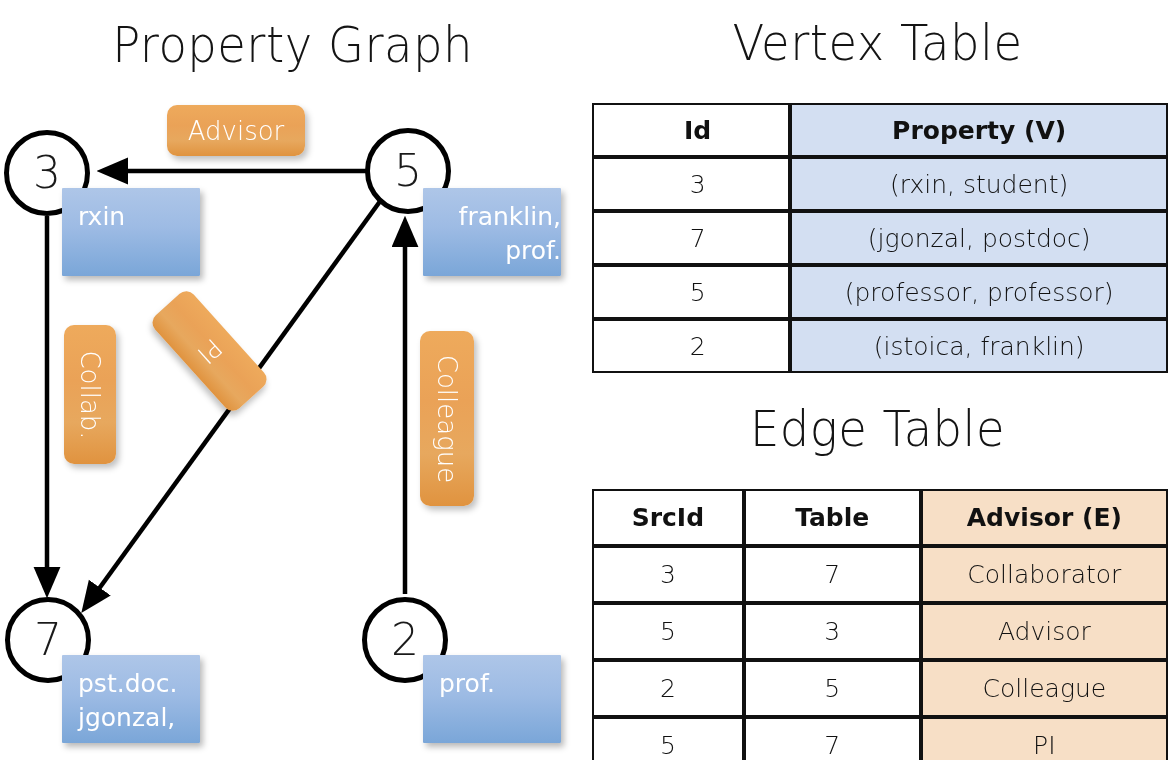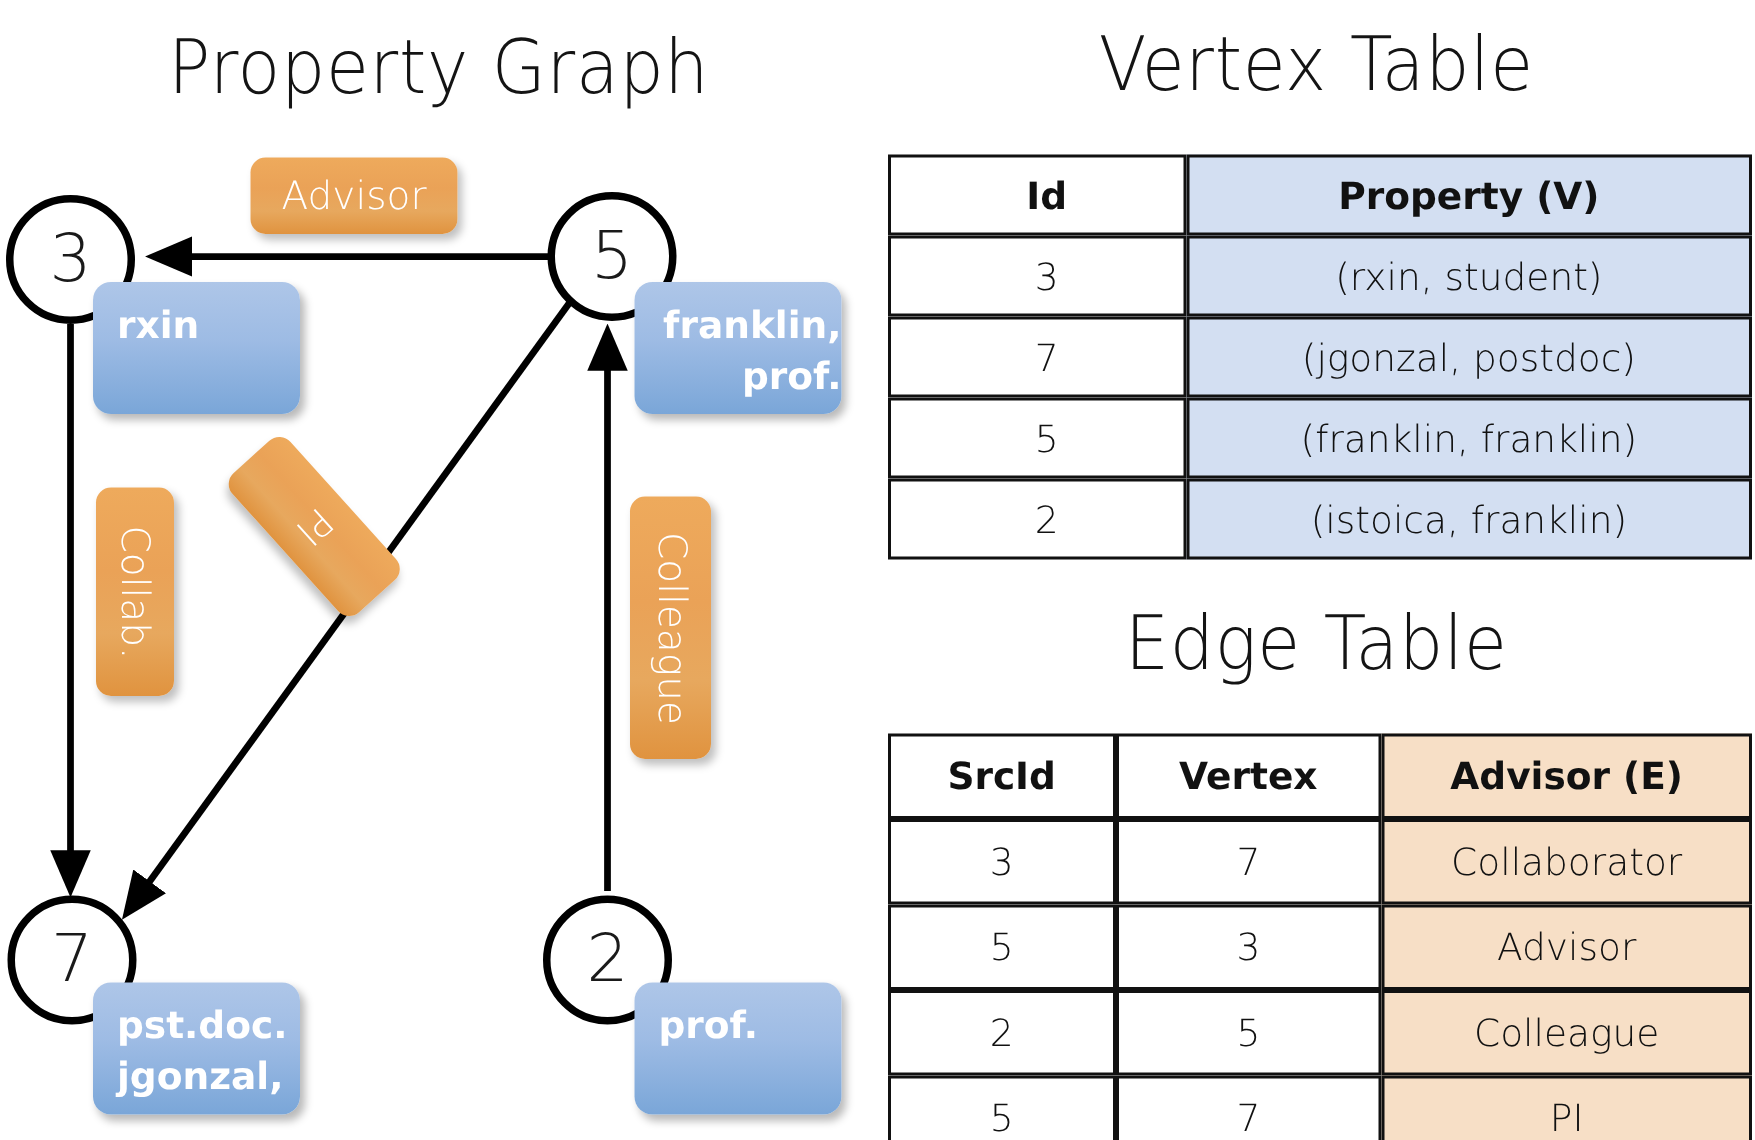--- a/index.html
+++ b/index.html
@@ -68,26 +68,26 @@
     color: #1a1a1a;
   }
   #node-3 { left: 4px;   top: 130px; }
   #node-5 { left: 365px; top: 128px; }
   #node-7 { left: 5px;   top: 597px; }
   #node-2 { left: 362px; top: 597px; }
 
   
   .prop-box {
     position: absolute;
-    border-radius: 12px;
+    border-radius: 1px;
     background: linear-gradient(to bottom, #aec6e8 0%, #9dbbe4 45%, #7aa6d8 100%);
     box-shadow: 3px 4px 6px rgba(0,0,0,0.28);
     color: #ffffff;
     font-family: "DejaVu Sans", sans-serif;
-    font-weight: 700;
+    font-weight: 400;
     font-size: 25px;
     line-height: 34px;
     padding: 12px 0 0 16px;
     box-sizing: border-box;
     z-index: 6;
   }
   #prop-rxin     { left: 62px;  top: 188px; width: 138px; height: 88px; }
   #prop-franklin { left: 423px; top: 188px; width: 138px; height: 88px; text-align: right; }
   #prop-jgonzal  { left: 62px;  top: 655px; width: 138px; height: 88px; }
   #prop-istoica  { left: 423px; top: 655px; width: 138px; height: 88px; }
@@ -246,36 +246,36 @@
     <tr>
       <td class="col-id">3</td>
       <td class="col-prop cell-blue sep-left">(rxin, student)</td>
     </tr>
     <tr>
       <td class="col-id">7</td>
       <td class="col-prop cell-blue sep-left">(jgonzal, postdoc)</td>
     </tr>
     <tr>
       <td class="col-id">5</td>
-      <td class="col-prop cell-blue sep-left">(franklin, franklin)</td>
+      <td class="col-prop cell-blue sep-left">(professor, professor)</td>
     </tr>
     <tr>
       <td class="col-id">2</td>
       <td class="col-prop cell-blue sep-left">(istoica, franklin)</td>
     </tr>
   </tbody>
 </table>
 
 <div class="big-title" id="title-edge-table">Edge Table</div>
 
 <table class="data-table" id="edge-table">
   <thead>
     <tr>
       <th class="col-src">SrcId</th>
-      <th class="col-dst">Vertex</th>
+      <th class="col-dst">Table</th>
       <th class="col-prop cell-peach sep-left">Advisor (E)</th>
     </tr>
   </thead>
   <tbody>
     <tr>
       <td class="col-src">3</td>
       <td class="col-dst">7</td>
       <td class="col-prop cell-peach sep-left">Collaborator</td>
     </tr>
     <tr>

